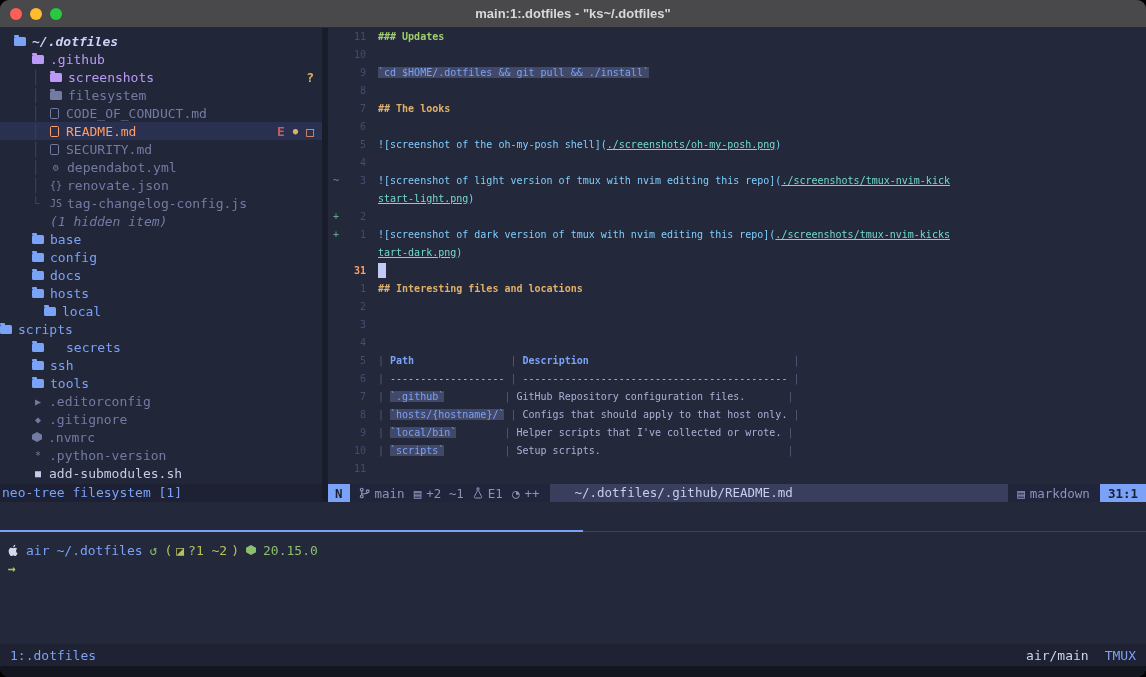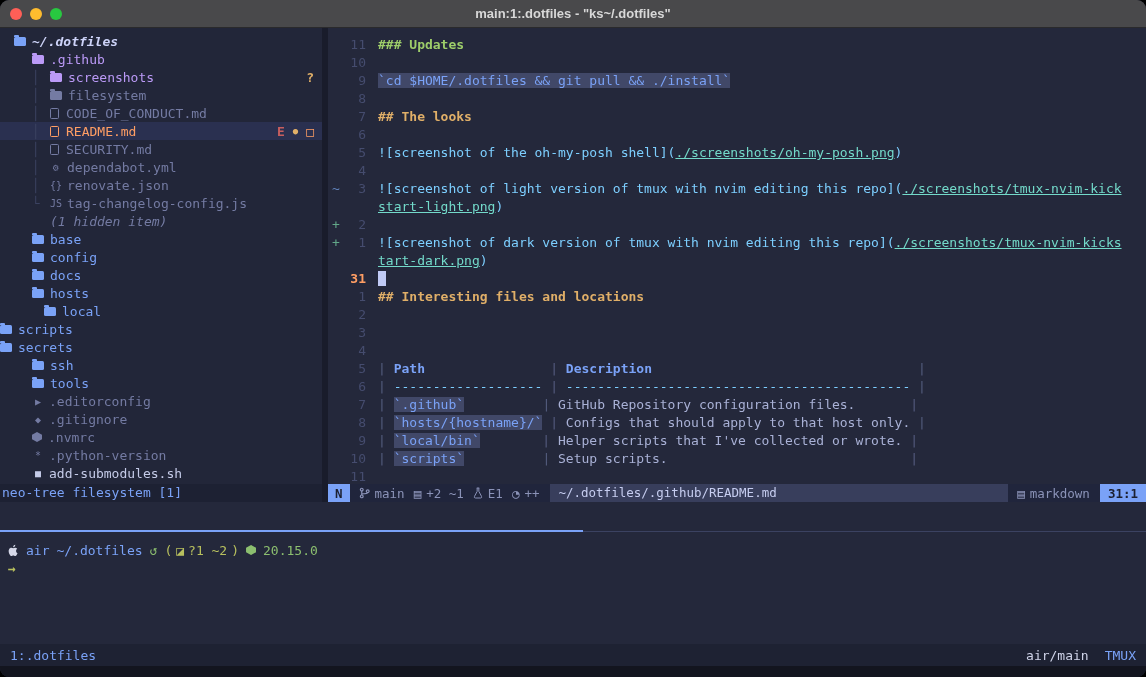--- a/index.html
+++ b/index.html
@@ -43,42 +43,42 @@
   .spacer{flex:1}
   .badge{margin-right:8px;flex:none}
   .b-err{color:var(--red);font-weight:bold}
   .b-dot{color:var(--yellow);font-size:9px}
   .b-mod{color:var(--orange);font-weight:bold}
   .b-q{color:var(--yellow);font-weight:bold}
   .tree-winbar{height:18px;background:#1d2133;color:var(--blue);font-size:13px;line-height:18px;padding-left:2px;flex:none}
   .vsep{width:6px;background:#191c2b;flex:none}
   
   .rightcol{flex:1;display:flex;flex-direction:column;background:var(--bg);min-width:0}
-  .buffer{flex:1;padding-top:8px;overflow:hidden;font-size:13px}
+  .buffer{flex:1;padding-top:0;overflow:hidden;font-size:10px}
   .erow{height:18px;display:flex;white-space:pre;line-height:18px}
   .sign{width:16px;text-align:center;flex:none;color:var(--green)}
   .sg-chg{color:#6183bb}.sg-add{color:#62a889}
   .lnum{width:22px;text-align:right;color:var(--lnum);flex:none;padding-right:0}
   .lnum.cur{color:var(--orange);font-weight:bold}
   .ltext{padding-left:12px;overflow:hidden}
   .s-h3{color:var(--green);font-weight:bold}
   .s-h2{color:var(--yellow);font-weight:bold}
   .s-code{color:var(--blue);background:var(--bg_code)}
   .s-img{color:var(--cyan)}
   .s-link{color:var(--teal);text-decoration:underline}
   .s-pipe{color:var(--pipe)}
   .s-th{color:var(--blue);font-weight:bold}
   .s-dash{color:var(--cyan)}
   .s-desc{color:var(--fg_dim)}
   .cursor{display:inline-block;width:8px;height:15px;background:var(--fg);vertical-align:middle;margin-top:-2px}
   
   .statusline{height:18px;background:#20253c;display:flex;align-items:center;font-size:12.5px;color:var(--barfg);flex:none}
   .sl-mode{background:var(--blue);color:#1c2030;font-weight:bold;padding:0 7px;height:100%;display:flex;align-items:center;flex:none}
   .sl-item{display:flex;align-items:center;gap:5px;margin-left:9px;flex:none}
-  .sl-file{flex:1;background:var(--bg_seg);color:#c6cdf0;margin-left:11px;margin-right:9px;padding:0 8px;line-height:18px;height:100%;overflow:hidden;white-space:pre;min-width:0}
+  .sl-file{flex:1;background:var(--bg_seg);color:#c6cdf0;margin-left:11px;margin-right:9px;padding:0 24px;line-height:18px;height:100%;overflow:hidden;white-space:pre;min-width:0}
   .sl-pos{background:var(--blue);color:#1c2030;font-weight:bold;padding:0 8px;height:100%;display:flex;align-items:center;margin-left:10px;flex:none}
   .sl-ico{display:inline-flex;align-items:center}
   
   .cmdline{height:28px;background:var(--bg);flex:none}
   .divider{height:2px;position:relative;background:transparent;flex:none}
   .div-active{position:absolute;left:0;top:0;width:583px;height:2px;background:var(--blue)}
   .divider::after{content:"";position:absolute;left:583px;right:0;top:1px;height:1px;background:#3b4261}
   
   .shell{height:112px;background:var(--bg);padding:9px 0 0 8px;font-size:13px;flex:none}
   .pline{height:18px;display:flex;align-items:center;gap:7px;white-space:pre}
@@ -123,21 +123,21 @@
           <div class="trow rc-muted" style="padding-left: 32px;"><span class="guide">│</span><span class="ticon tglyph">⚙</span><span>dependabot.yml</span></div>
           <div class="trow rc-muted" style="padding-left: 32px;"><span class="guide">│</span><span class="ticon tglyph">{}</span><span>renovate.json</span></div>
           <div class="trow rc-muted" style="padding-left: 32px;"><span class="guide">└</span><span class="ticon tglyph">JS</span><span>tag-changelog-config.js</span></div>
           <div class="trow rc-note" style="padding-left: 50px;"><span>(1 hidden item)</span></div>
           <div class="trow rc-dir" style="padding-left: 32px;"><span class="i-folder"></span><span>base</span></div>
           <div class="trow rc-dir" style="padding-left: 32px;"><span class="i-folder"></span><span>config</span></div>
           <div class="trow rc-dir" style="padding-left: 32px;"><span class="i-folder"></span><span>docs</span></div>
           <div class="trow rc-dir" style="padding-left: 32px;"><span class="i-folder"></span><span>hosts</span></div>
           <div class="trow rc-dir" style="padding-left: 32px; margin-left: 12px;"><span class="i-folder"></span><span>local</span></div>
           <div class="trow rc-dir" style=""><span class="i-folder"></span><span>scripts</span></div>
-          <div class="trow rc-dir" style=""><span class="i-folder"></span><span>secrets</span></div>
+          <div class="trow rc-dir" style="padding-left: 32px; gap: 16px;"><span class="i-folder"></span><span>secrets</span></div>
           <div class="trow rc-dir" style="padding-left: 32px;"><span class="i-folder"></span><span>ssh</span></div>
           <div class="trow rc-dir" style="padding-left: 32px;"><span class="i-folder"></span><span>tools</span></div>
           <div class="trow rc-muted" style="padding-left: 32px;"><span class="ticon tglyph">▶</span><span>.editorconfig</span></div>
           <div class="trow rc-muted" style="padding-left: 32px;"><span class="ticon tglyph">◆</span><span>.gitignore</span></div>
           <div class="trow rc-muted" style="padding-left: 32px;"><span class="i-hex"></span><span>.nvmrc</span></div>
           <div class="trow rc-muted" style="padding-left: 32px;"><span class="ticon tglyph">*</span><span>.python-version</span></div>
           <div class="trow rc-light" style="padding-left: 32px;"><span class="ticon tglyph">■</span><span>add-submodules.sh</span></div>
         </div>
       <div class="tree-winbar">neo-tree filesystem [1]</div>
     </div>

